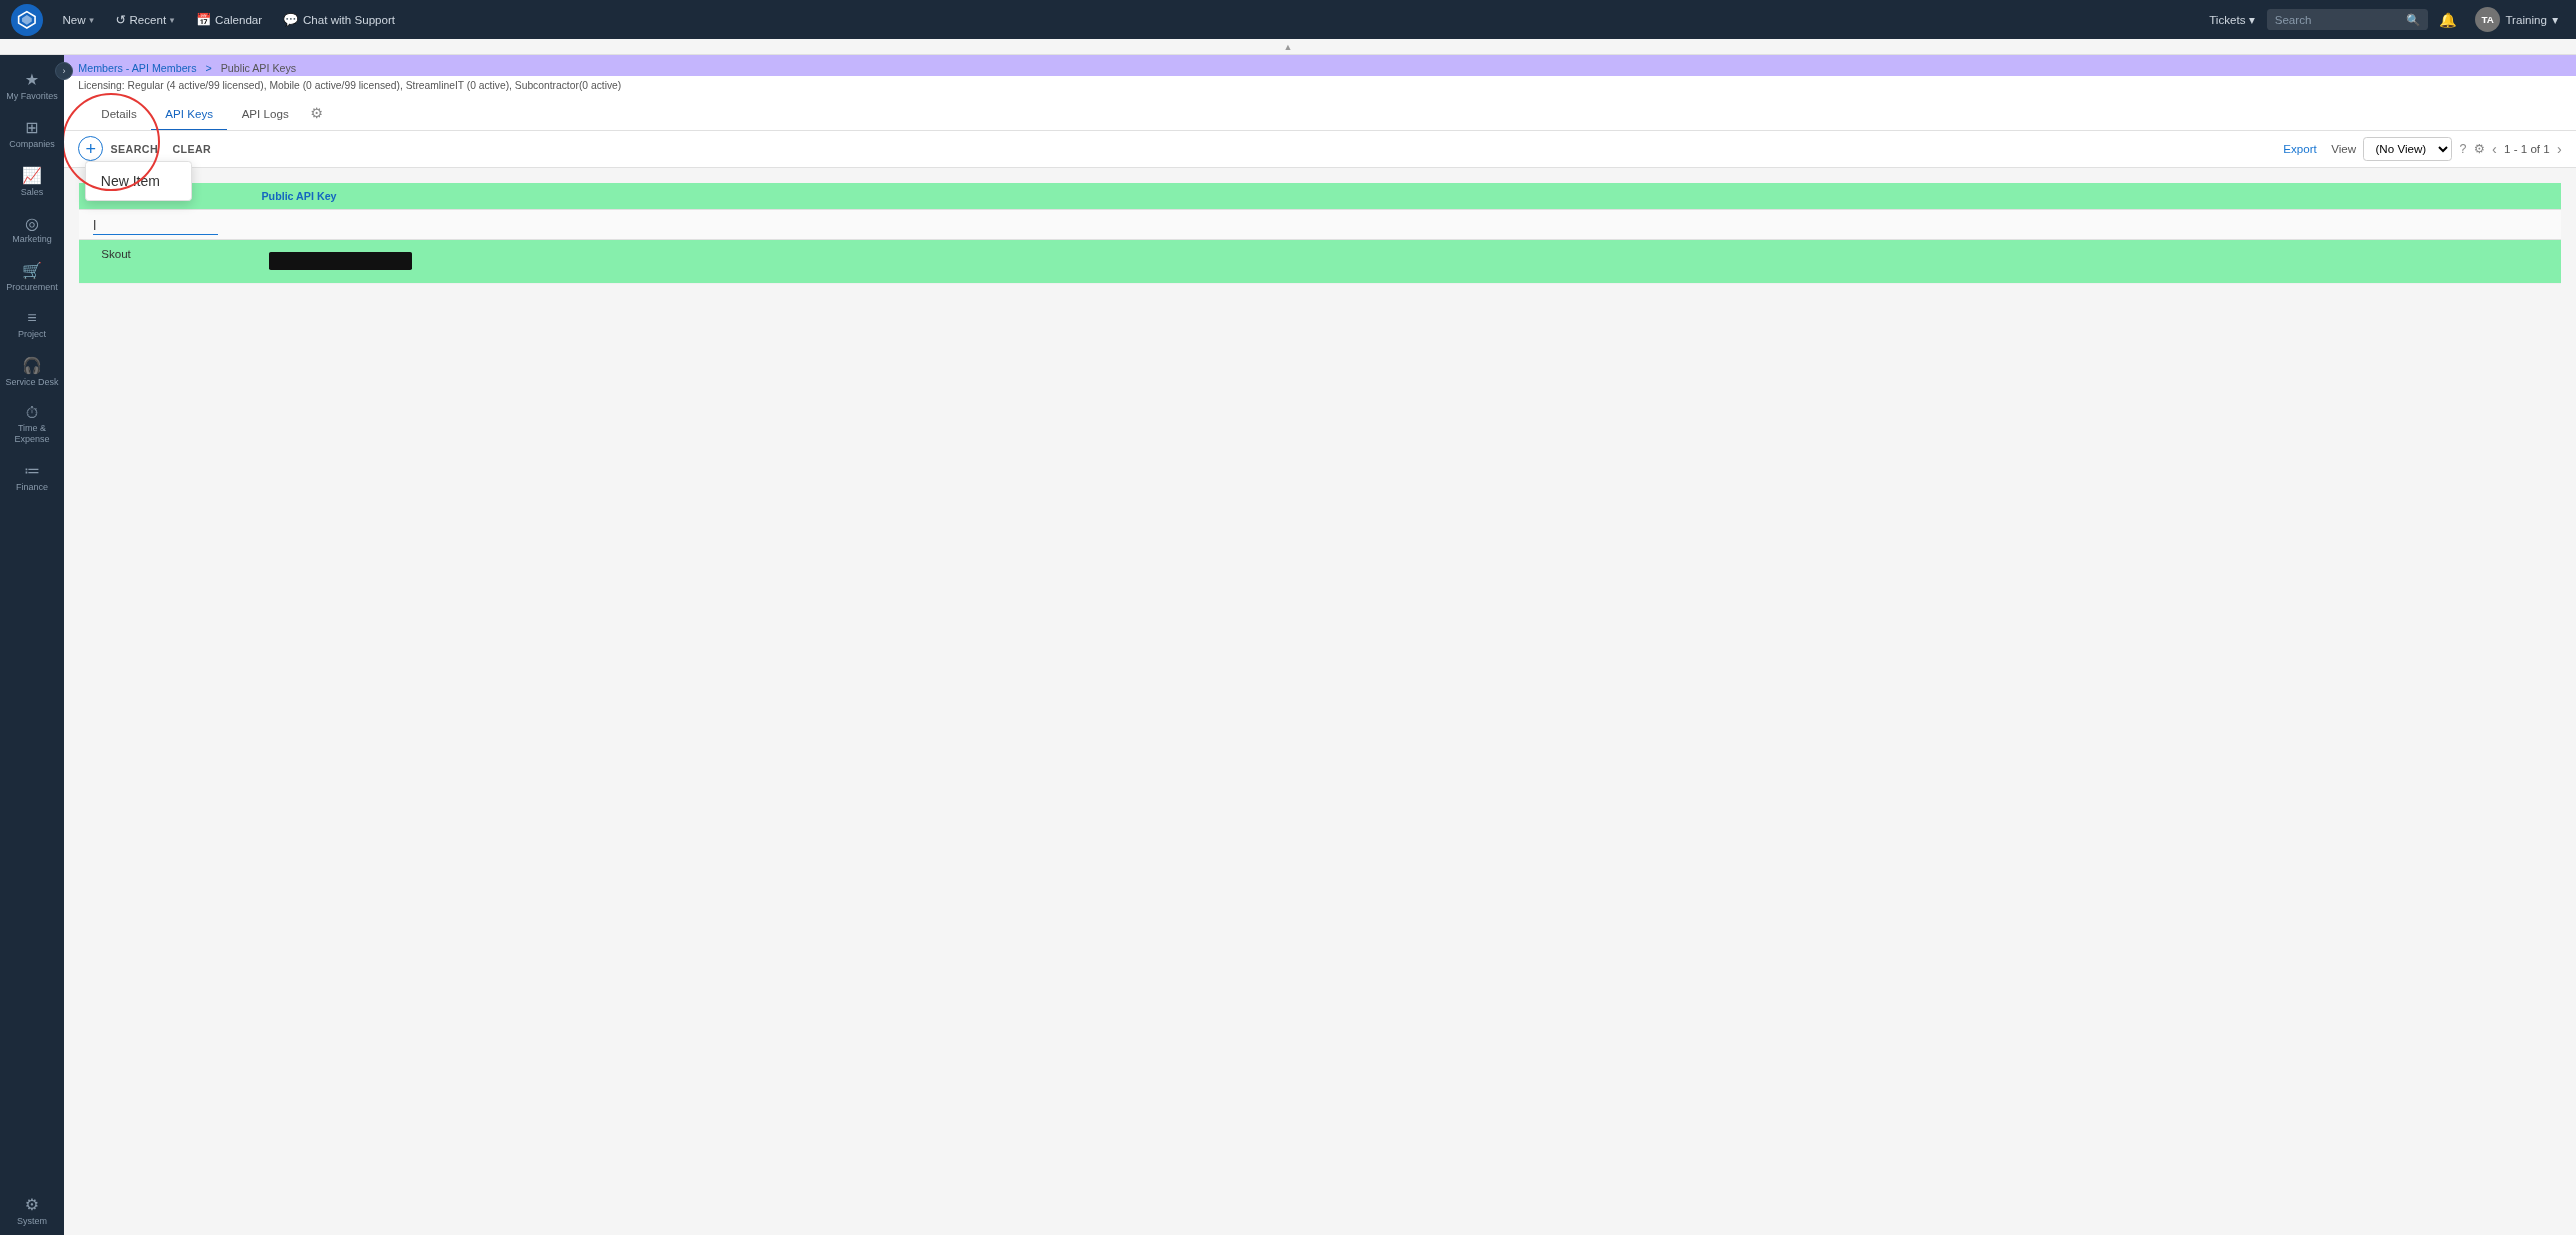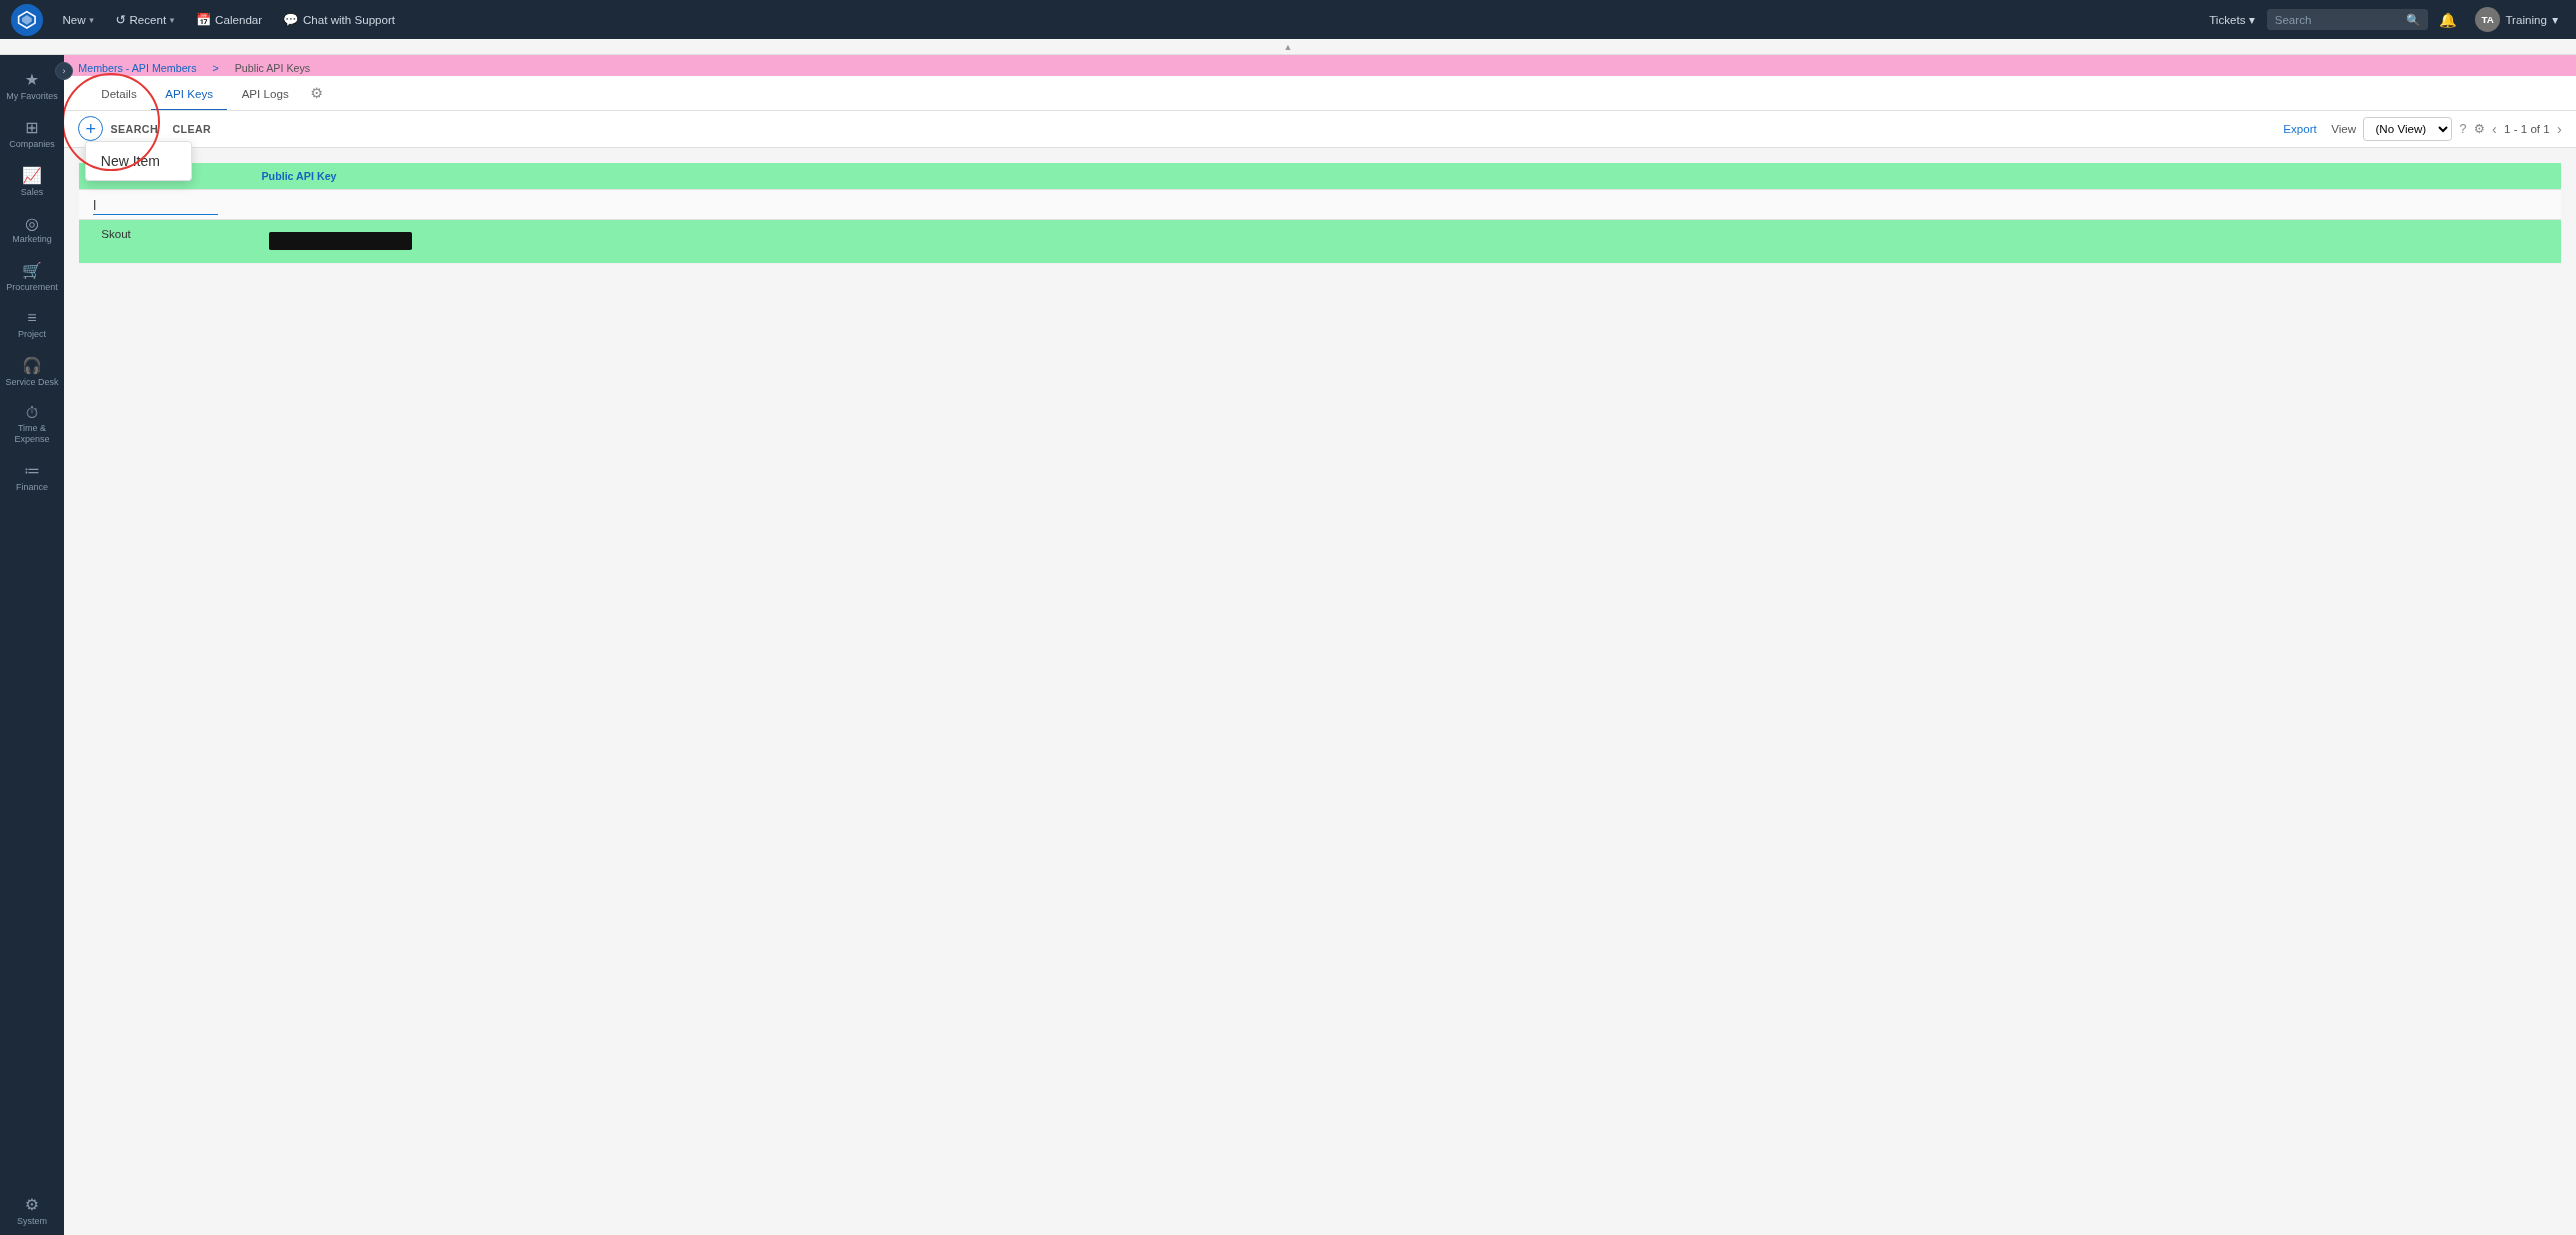--- a/index.html
+++ b/index.html
@@ -132,25 +132,25 @@
     
     .main-content {
       position: fixed;
       top: 55px; left: 64px; right: 0; bottom: 0;
       background: #f5f5f5;
       overflow-y: auto;
     }
 
     
     .breadcrumb {
-      display: flex; align-items: center; gap: 16px;
+      display: flex; align-items: center; gap: 9px;
       padding: 7.2px 14.3px 1.8px;
       font-size: 10.7px;
       color: #1565c0;
-      background: #f9a8d4;
+      background: #c4b5fd;
       text-align: right;
     }
     .breadcrumb a { color: #1565c0; text-decoration: none; }
     .breadcrumb .current { color: #555; }
 
     
     .licensing-bar {
       padding: 3.6px 14.3px 5.4px;
       font-size: 10.3px;
       color: #555;
@@ -411,20 +411,23 @@
 </aside>
 
 <main class="main-content">
 
   <div class="breadcrumb">
     <a href="#">Members - API Members</a>
     <span>&gt;</span>
     <span class="current">Public API Keys</span>
   </div>
 
+  <div class="licensing-bar">
+    <span>Licensing: Regular (4 active/99 licensed), Mobile (0 active/99 licensed), StreamlineIT (0 active), Subcontractor(0 active)</span>
+  </div>
 
   <div class="tabs-bar">
     <div class="tab">Details</div>
     <div class="tab active">API Keys</div>
     <div class="tab">API Logs</div>
     <div class="tab-settings">⚙</div>
   </div>
 
   <div class="toolbar">
     <div style="position:relative;">

